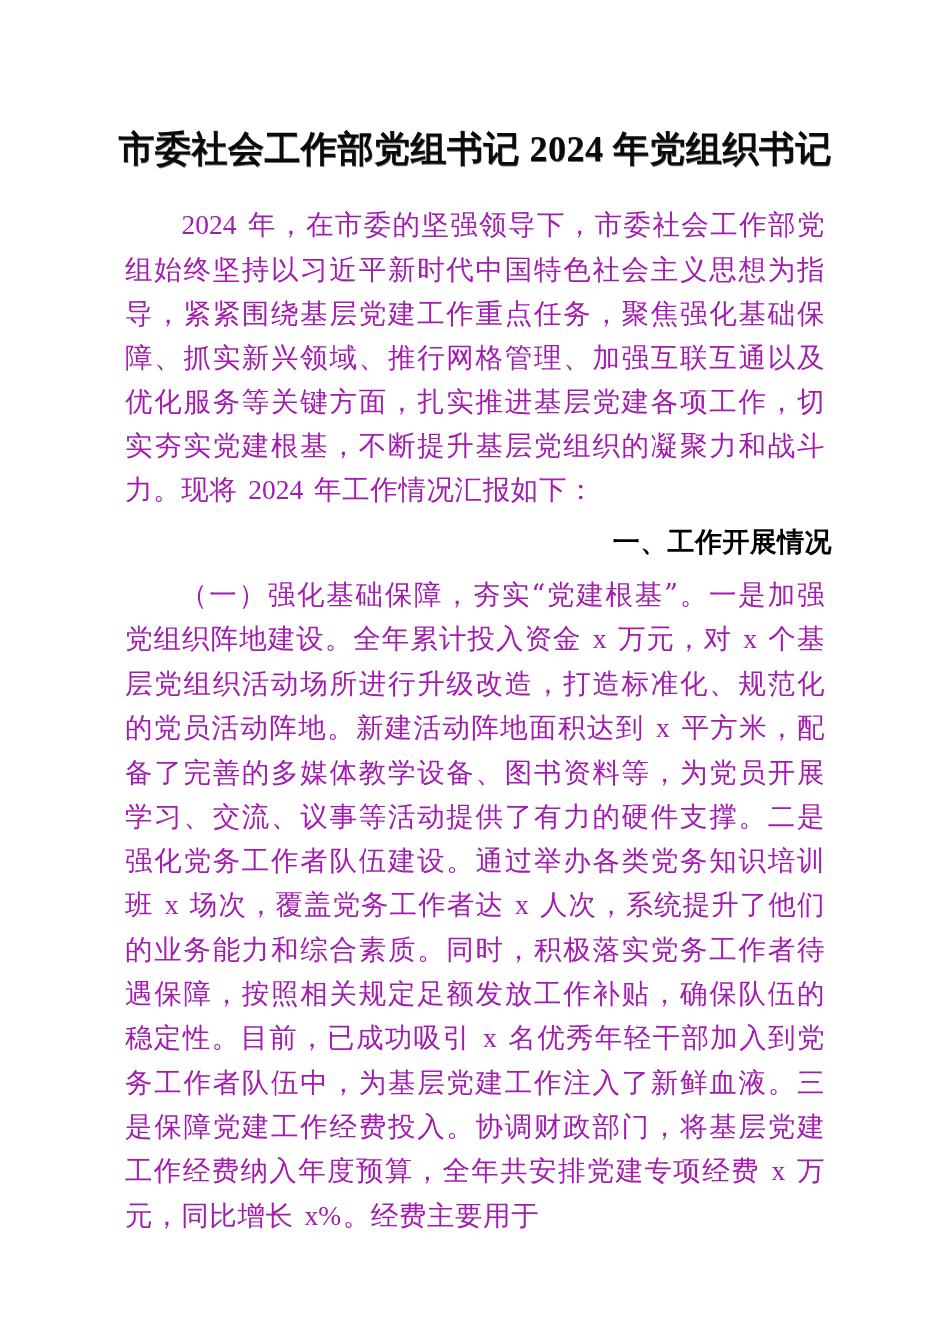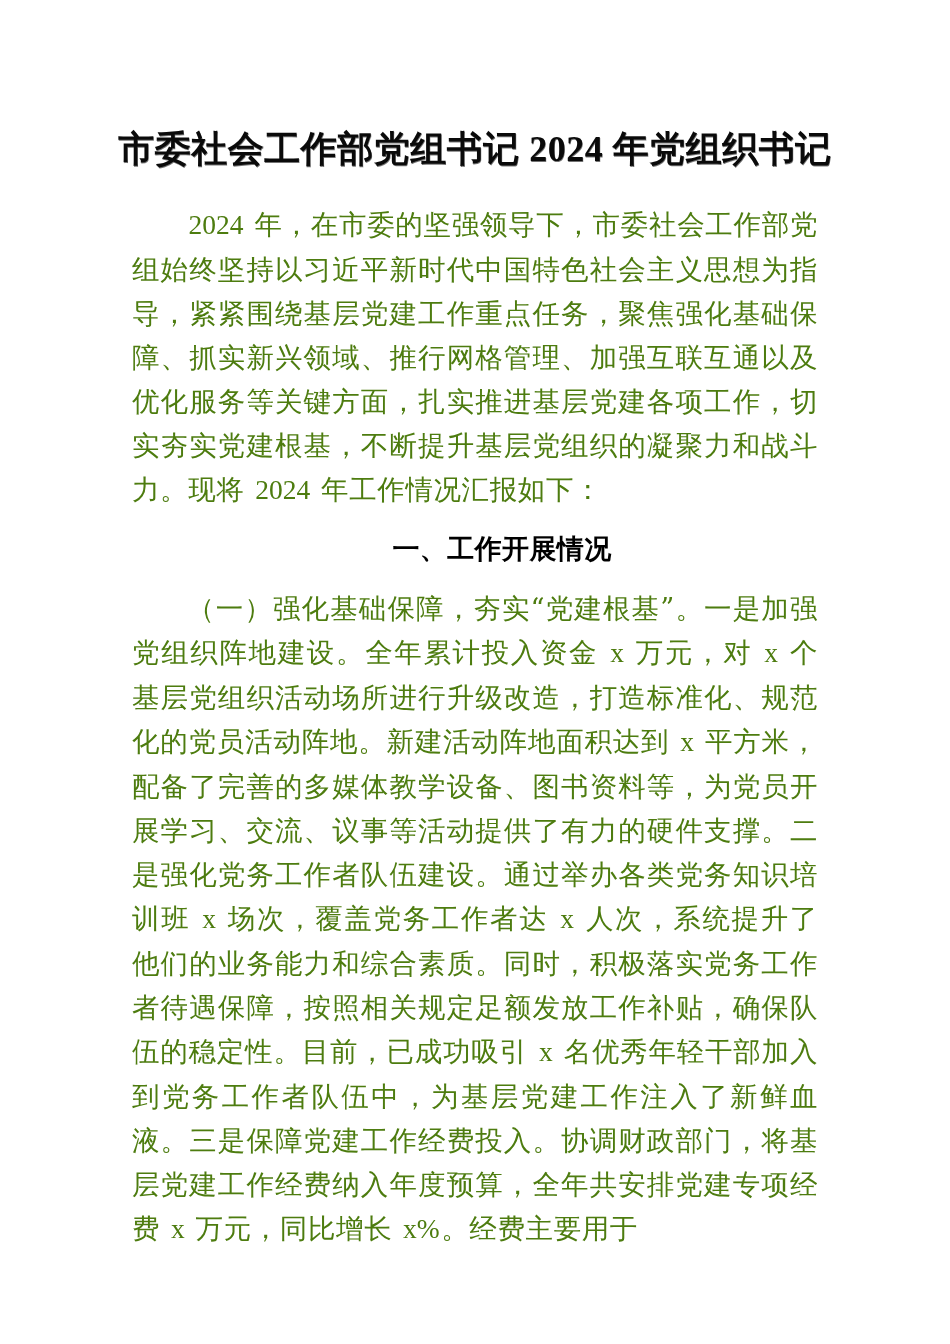--- a/index.html
+++ b/index.html
@@ -29,59 +29,59 @@
     position: absolute;
     left: 118px;
     top: 0;
     width: 714px;
   }
 
   
   .doc-title {
     margin: 0;
     padding-top: 122px;
-    text-align: center;
+    text-align: right;
     font-family: "Liberation Serif", "DejaVu Serif", serif;
     font-weight: bold;
     font-size: 36px;
     line-height: 54px;
     letter-spacing: 0.5px;
     color: #0a0a0a;
     text-shadow: 0.6px 0.6px 0 rgba(0,0,0,0.55);
   }
 
   
   .body-block {
     margin-top: 26px;
   }
 
   p.para {
-    margin: 14px;
+    margin: 7px;
     font-family: "DejaVu Serif", "Liberation Serif", serif;
     font-size: 27.5px;
     line-height: 44px;
     text-align: justify;
     text-justify: inter-character;
     text-indent: 2em;
     letter-spacing: 0.6px;
-    color: #4d7c0f;
+    color: #a21caf;
     word-break: break-all;
     font-synthesis: none;
   }
 
   
   p.heading {
     margin: 0;
     font-family: Liberation Sans, sans-serif;
     font-weight: bold;
     font-size: 27px;
     line-height: 46px;
     text-indent: 2em;
     letter-spacing: 0.4px;
-    text-align: center;
+    text-align: right;
     color: #000000;
   }
 
   
   .lat {
     font-family: "Liberation Serif", "DejaVu Serif", serif;
     padding: 0 1.5px;
     letter-spacing: 0;
   }
 </style>

